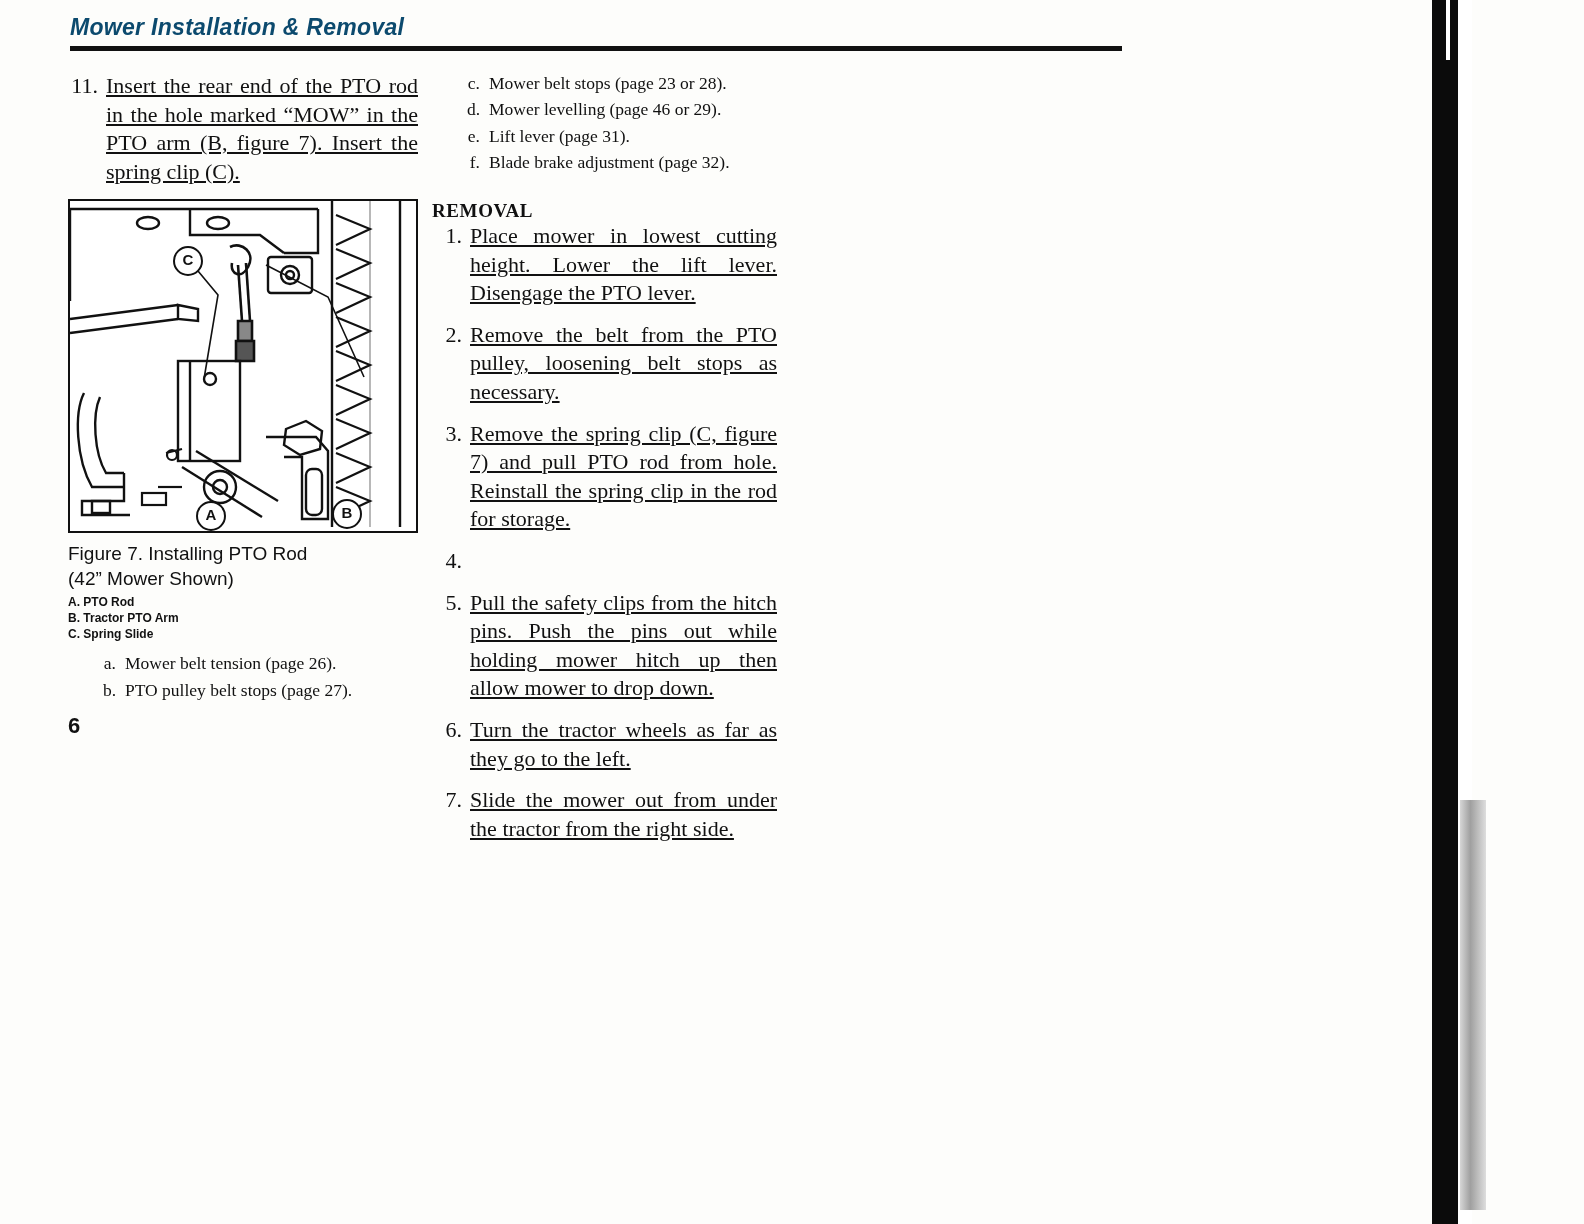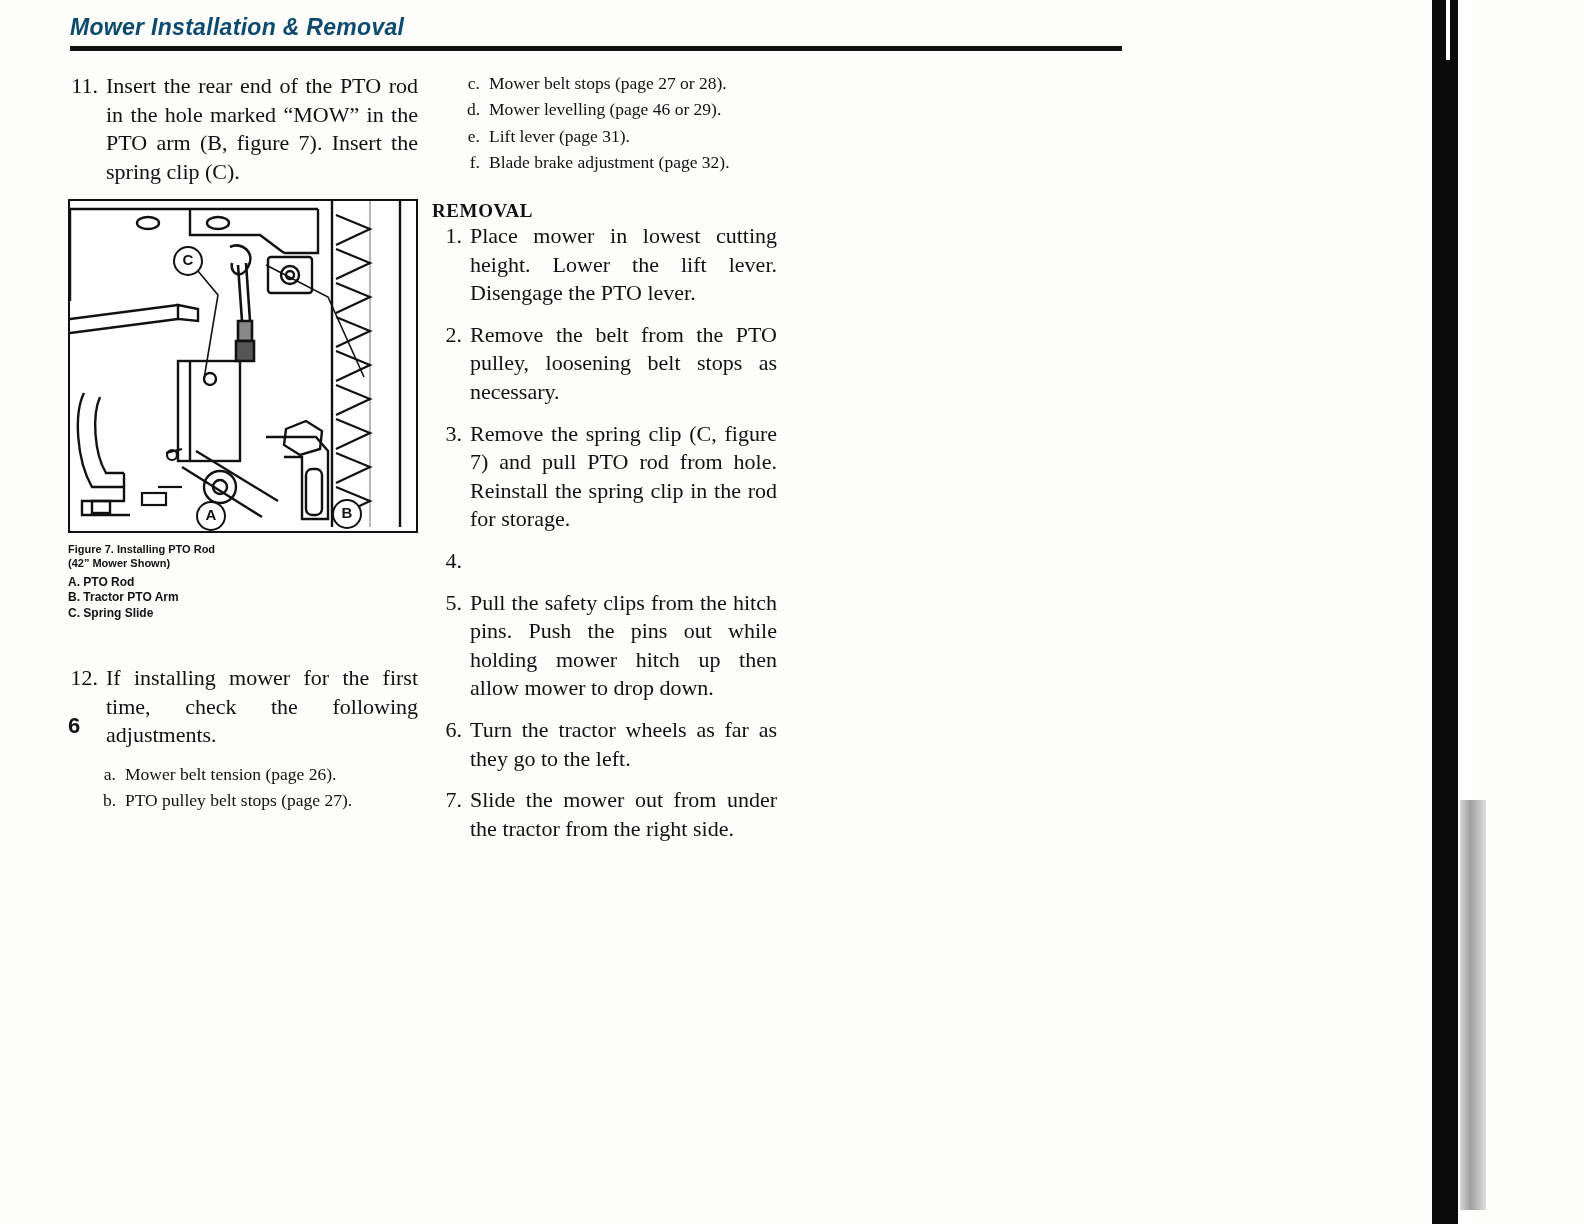--- a/index.html
+++ b/index.html
@@ -104,21 +104,21 @@
   }
   .item .num {
     width: 30px;
     flex: 0 0 30px;
     text-align: right;
     padding-right: 8px;
   }
   .item .txt {
     flex: 1;
   }
-  .item.just .txt { text-align: justify; }
+  .item.just .txt { text-align: justify; text-decoration: underline; }
 
   .sub-item {
     display: flex;
     font-size: 17.5px;
     line-height: 1.33;
     margin-bottom: 3px;
   }
   .sub-item .num {
     width: 30px;
     flex: 0 0 30px;
@@ -134,22 +134,22 @@
     margin-top: 4px;
     width: 346px;
     height: 330px;
     border: 2px solid #111;
     background: #fff;
     overflow: hidden;
   }
   .figure-caption {
     margin-top: 9px;
     font-family: "Liberation Sans", sans-serif;
-    font-weight: bold;
-    font-size: 11px;
+    font-weight: normal;
+    font-size: 19px;
     line-height: 1.28;
     color: #111;
   }
   .legend {
     margin-top: 4px;
     font-family: "Liberation Sans", sans-serif;
     font-weight: bold;
     font-size: 12px;
     line-height: 1.32;
   }
@@ -298,43 +298,39 @@
     <div>Figure 7. Installing PTO Rod</div>
     <div>(42” Mower Shown)</div>
   </div>
 
   <div class="legend">
     <div>A. PTO Rod</div>
     <div>B. Tractor PTO Arm</div>
     <div>C. Spring Slide</div>
   </div>
 
-  <div class="item just" style="margin-top:42px;">
-    <div class="num">12.</div>
-    <div class="txt">If installing mower for the first time, check the following adjustments.</div>
-  </div>
 
   <div class="sub-list">
     <div class="sub-item">
       <div class="num">a.</div>
       <div>Mower belt tension (page 26).</div>
     </div>
     <div class="sub-item">
       <div class="num">b.</div>
       <div>PTO pulley belt stops (page 27).</div>
     </div>
   </div>
 </div>
 
 <div class="col-right">
 
   <div class="sub-list" style="margin:0 0 0 18px;">
     <div class="sub-item">
       <div class="num">c.</div>
-      <div>Mower belt stops (page 27 or 28).</div>
+      <div>Mower belt stops (page 23 or 28).</div>
     </div>
     <div class="sub-item">
       <div class="num">d.</div>
       <div>Mower levelling (page 46 or 29).</div>
     </div>
     <div class="sub-item">
       <div class="num">e.</div>
       <div>Lift lever (page 31).</div>
     </div>
     <div class="sub-item">

